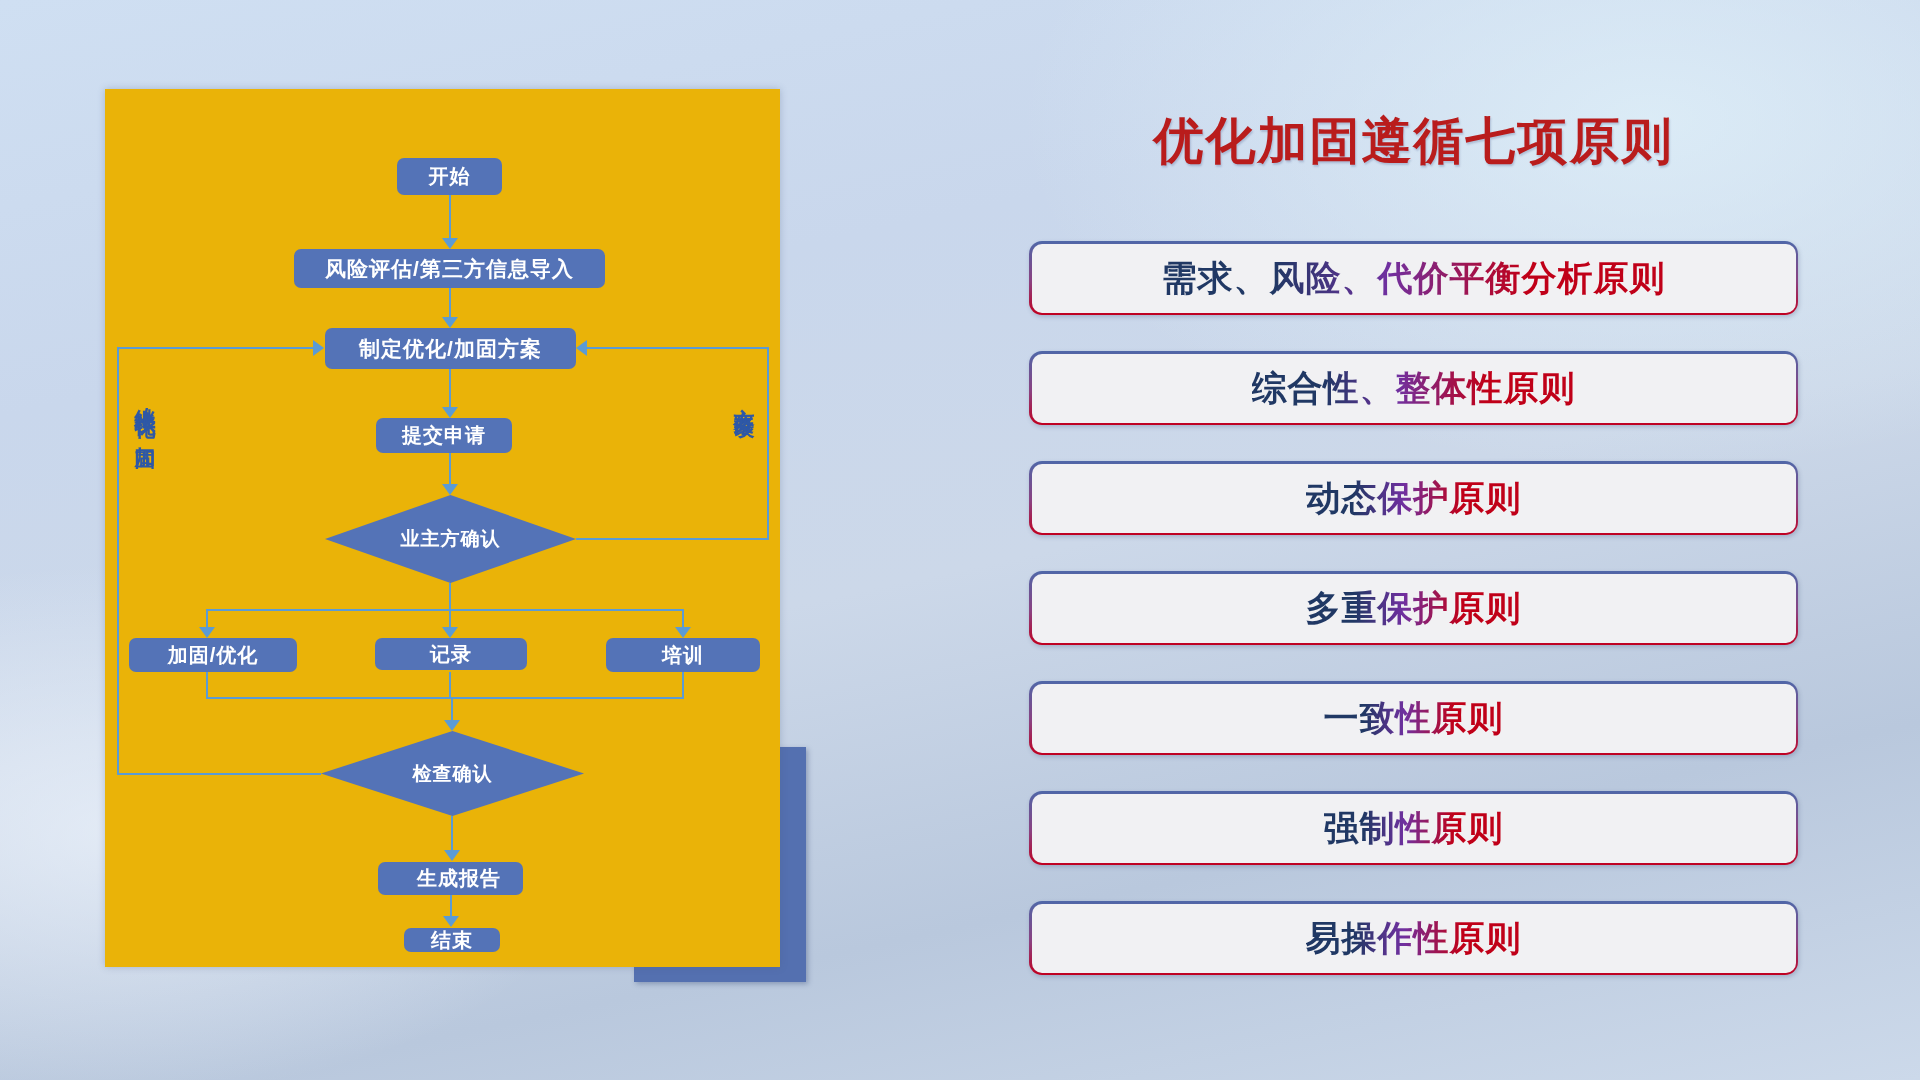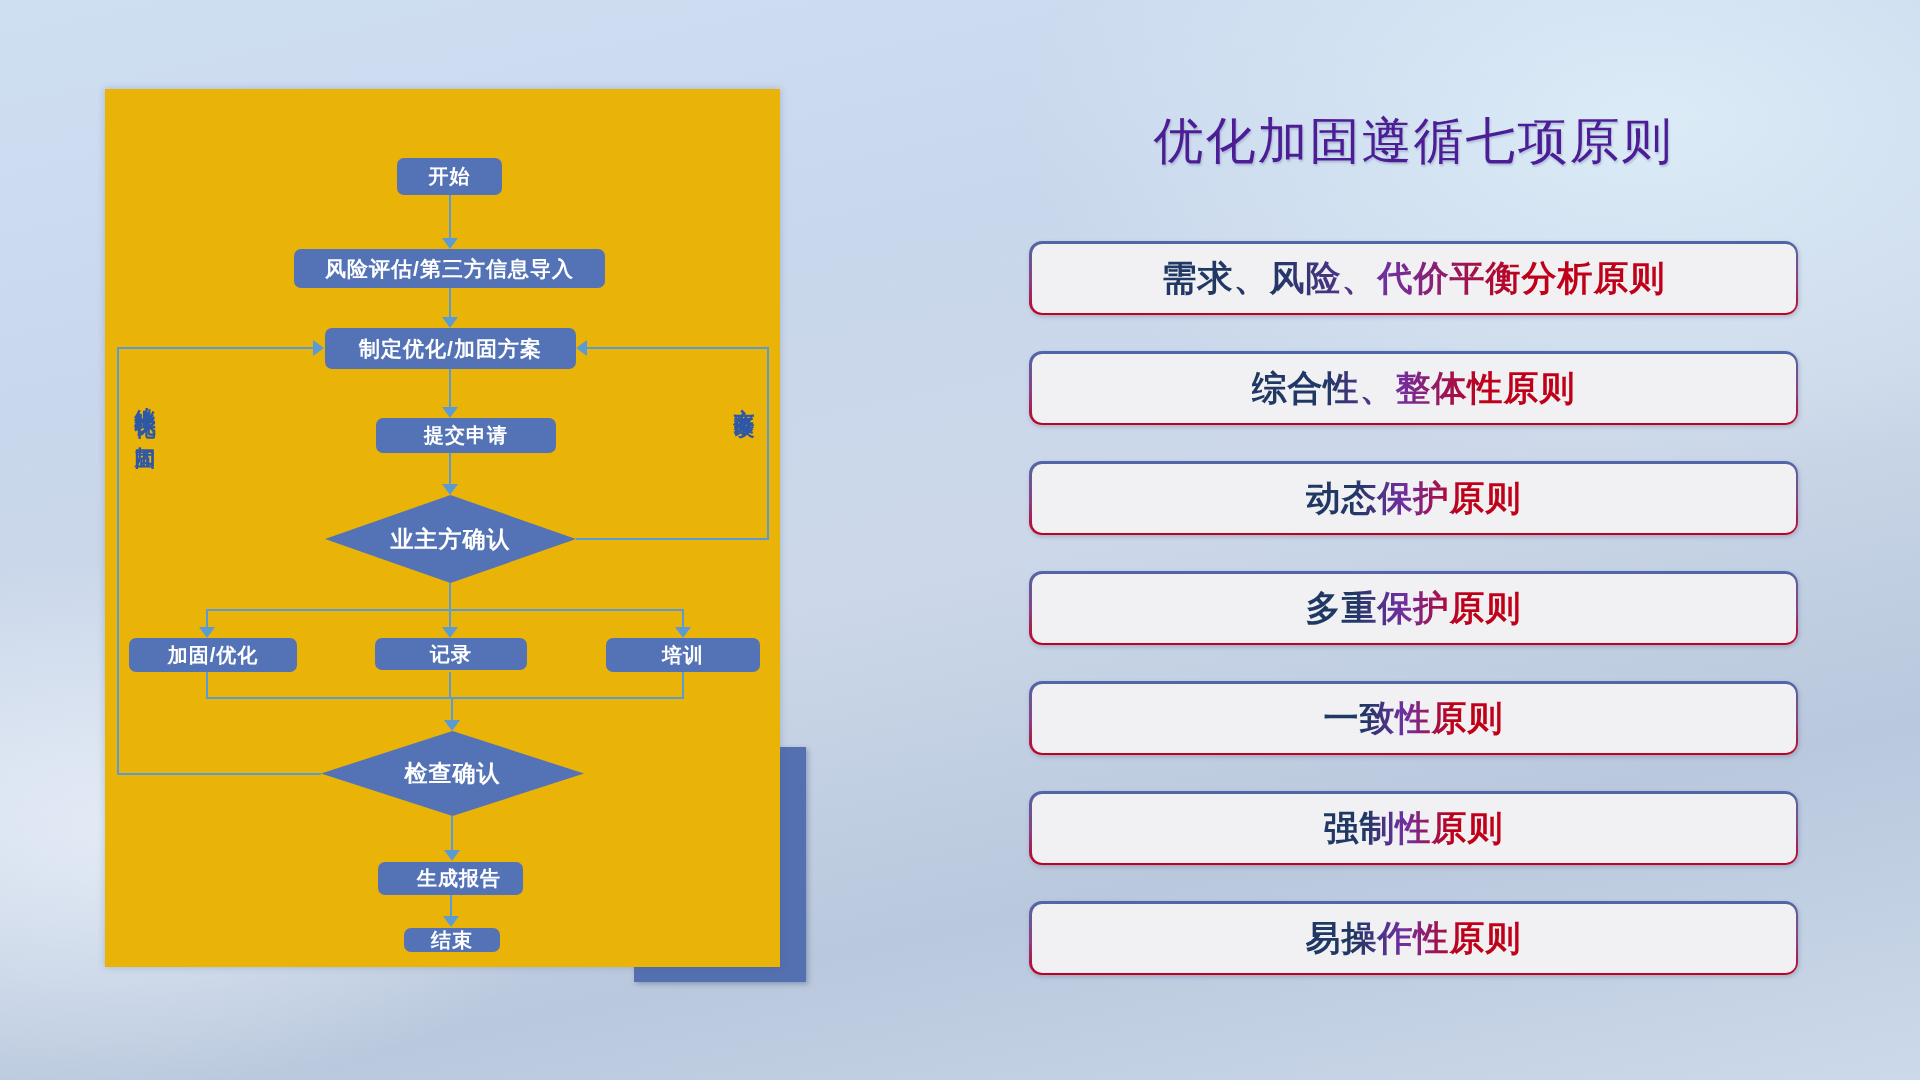--- a/index.html
+++ b/index.html
@@ -17,41 +17,41 @@
   .accent-rect { position:absolute; left:634px; top:747px; width:172px; height:235px;
     background:#5470b0; box-shadow:2px 2px 5px rgba(40,60,110,.35); }
   .card { position:absolute; left:105px; top:89px; width:675px; height:878px;
     background:#eab308; box-shadow:0 0 7px rgba(70,90,130,.30); }
 
   .node { position:absolute; background:#5473b7; color:#fff; font-weight:bold;
     display:flex; align-items:center; justify-content:center; border-radius:7px;
     font-size:20px; letter-spacing:1px; }
   .node.wide { font-size:21px; }
   .diamond { position:absolute; background:#5473b7; color:#fff; font-weight:bold;
-    display:flex; align-items:center; justify-content:center; font-size:23px;
+    display:flex; align-items:center; justify-content:center; font-size:19px;
     clip-path:polygon(50% 0, 100% 50%, 50% 100%, 0 50%); letter-spacing:1px; }
 
   .vline { position:absolute; width:2px; background:#5b9bd5; }
   .hline { position:absolute; height:2px; background:#5b9bd5; }
   .arr-down { position:absolute; width:0; height:0;
     border-left:8px solid transparent; border-right:8px solid transparent;
     border-top:11px solid #5b9bd5; }
   .arr-right { position:absolute; width:0; height:0;
     border-top:8px solid transparent; border-bottom:8px solid transparent;
     border-left:11px solid #5b9bd5; }
   .arr-left { position:absolute; width:0; height:0;
     border-top:8px solid transparent; border-bottom:8px solid transparent;
     border-right:11px solid #5b9bd5; }
 
   .vtext { position:absolute; writing-mode:vertical-rl; text-orientation:upright;
     font-weight:bold; color:#2e58a6; font-size:21px; letter-spacing:3px; line-height:1; }
 
   
   .slide-title { position:absolute; left:1029px; top:108px; width:769px;
-    text-align:center; font-size:50px; font-weight:normal; color:#4c1d95;
+    text-align:center; font-size:50px; font-weight:bold; color:#b91c1c;
     text-shadow:1px 2px 2px rgba(60,80,130,.25); letter-spacing:2px; }
   .principles { position:absolute; left:1029px; top:241px; width:769px;
     display:flex; flex-direction:column; gap:36px; }
   .pbox { height:74px; border-radius:13px; padding:2.5px;
     background:linear-gradient(180deg,#4f67a8 0%,#8b4080 55%,#c00020 100%);
     box-shadow:1px 2px 4px rgba(60,70,110,.25); }
   .pbox-inner { width:100%; height:100%; border-radius:10px; background:#f1f1f3;
     display:flex; align-items:center; justify-content:center; }
   .ptext { font-size:35px; font-weight:bold; letter-spacing:1px;
     background:linear-gradient(90deg,#203864 0%,#203864 22%,#7030a0 45%,#c00018 72%,#c00018 100%);
@@ -61,21 +61,21 @@
 </head>
 <body>
 
 <div class="accent-rect"></div>
 
 <div class="card">
 
   <div class="node" style="left:292px;top:69px;width:105px;height:37px;">开始</div>
   <div class="node wide" style="left:189px;top:160px;width:311px;height:39px;">风险评估/第三方信息导入</div>
   <div class="node wide" style="left:220px;top:239px;width:251px;height:41px;">制定优化/加固方案</div>
-  <div class="node" style="left:271px;top:329px;width:180px;height:35px;text-align:right;">提交申请</div>
+  <div class="node" style="left:271px;top:329px;width:136px;height:35px;text-align:right;">提交申请</div>
   <div class="diamond" style="left:220px;top:406px;width:251px;height:88px;">业主方确认</div>
   <div class="node" style="left:24px;top:549px;width:168px;height:34px;">加固/优化</div>
   <div class="node" style="left:270px;top:549px;width:152px;height:32px;">记录</div>
   <div class="node" style="left:501px;top:549px;width:154px;height:34px;">培训</div>
   <div class="diamond" style="left:216px;top:642px;width:263px;height:85px;">检查确认</div>
   <div class="node" style="left:273px;top:773px;width:145px;height:33px;padding-left:17px;">生成报告</div>
   <div class="node" style="left:299px;top:839px;width:96px;height:24px;">结束</div>
 
   <div class="vtext" style="left:30px;top:303px;">继续优化/加固</div>
   <div class="vtext" style="left:629px;top:302px;">方案修改</div>

